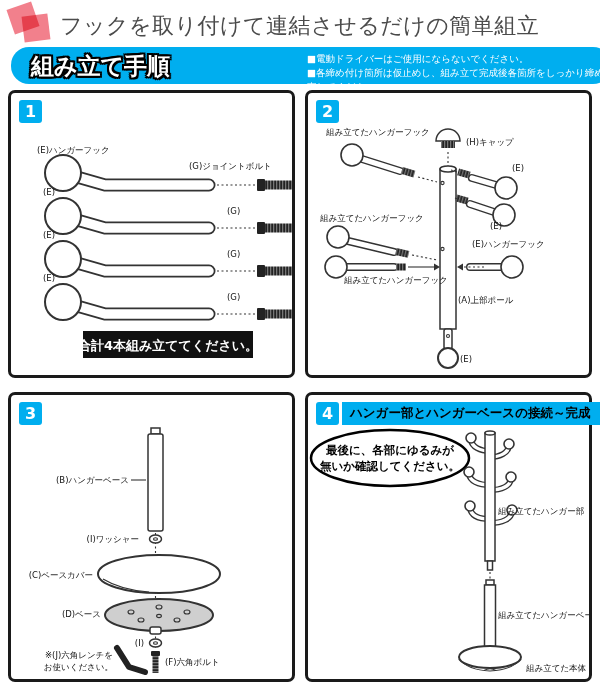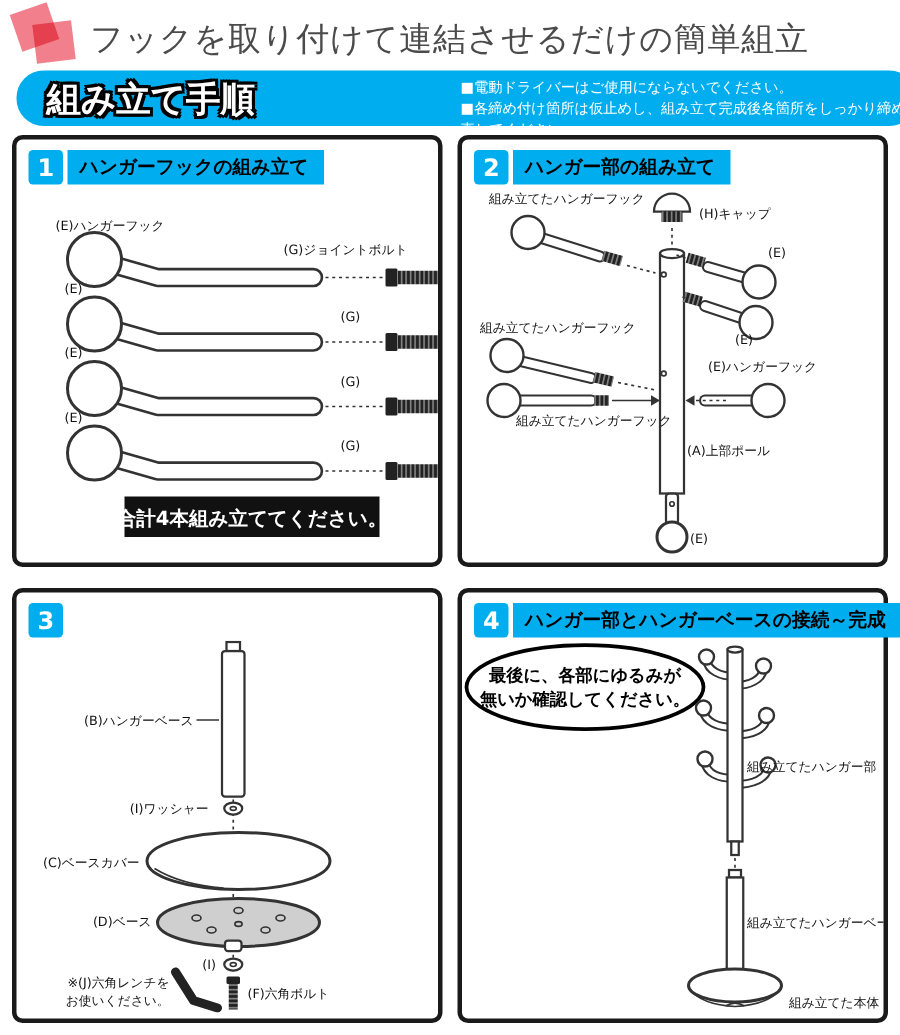--- a/index.html
+++ b/index.html
@@ -68,21 +68,20 @@
   <div class="proc-title">組み立て手順</div>
   <div class="proc-notes">
     <div>■電動ドライバーはご使用にならないでください。</div>
     <div>■各締め付け箇所は仮止めし、組み立て完成後各箇所をしっかり締め直してください。</div>
   </div>
 </div>
 
 <div class="panel" id="panel1">
   <div class="phead">
     <div class="pnum">1</div>
-    <div class="ptitle">ハンガーフックの組み立て</div>
   </div>
   <svg class="pdiag" width="281" height="246" viewBox="0 0 281 246">
     <defs>
       <pattern id="thr" width="3" height="12" patternUnits="userSpaceOnUse">
         <rect width="3" height="12" fill="#222"></rect>
           <rect x="1.3" width="0.9" height="12" fill="#9a9a9a"></rect>
       </pattern>
       <pattern id="thrv" width="12" height="3" patternUnits="userSpaceOnUse">
         <rect width="12" height="3" fill="#222"></rect>
           <rect y="1.3" width="12" height="0.9" fill="#9a9a9a"></rect>
@@ -134,21 +133,20 @@
     <text class="lbl" x="216" y="175">(G)</text>
 
     <rect x="72" y="206" width="170" height="27" fill="#111"></rect>
     <text class="notebox-text mid" x="157" y="225">合計4本組み立ててください。</text>
   </svg>
 </div>
 
 <div class="panel" id="panel2">
   <div class="phead">
     <div class="pnum">2</div>
-    <div class="ptitle">ハンガー部の組み立て</div>
   </div>
   <svg class="pdiag" width="281" height="246" viewBox="0 0 281 246">
 
     <g>
       <path class="ol15" d="M128 16 A12 12 0 1 1 152 16 Z"></path>
       <rect x="133" y="16" width="14" height="7" fill="url(#thr)"></rect>
       <line class="dot" x1="140" y1="27" x2="140" y2="41"></line>
     </g>
     <text class="lbl" x="158" y="20">(H)キャップ</text>
 

